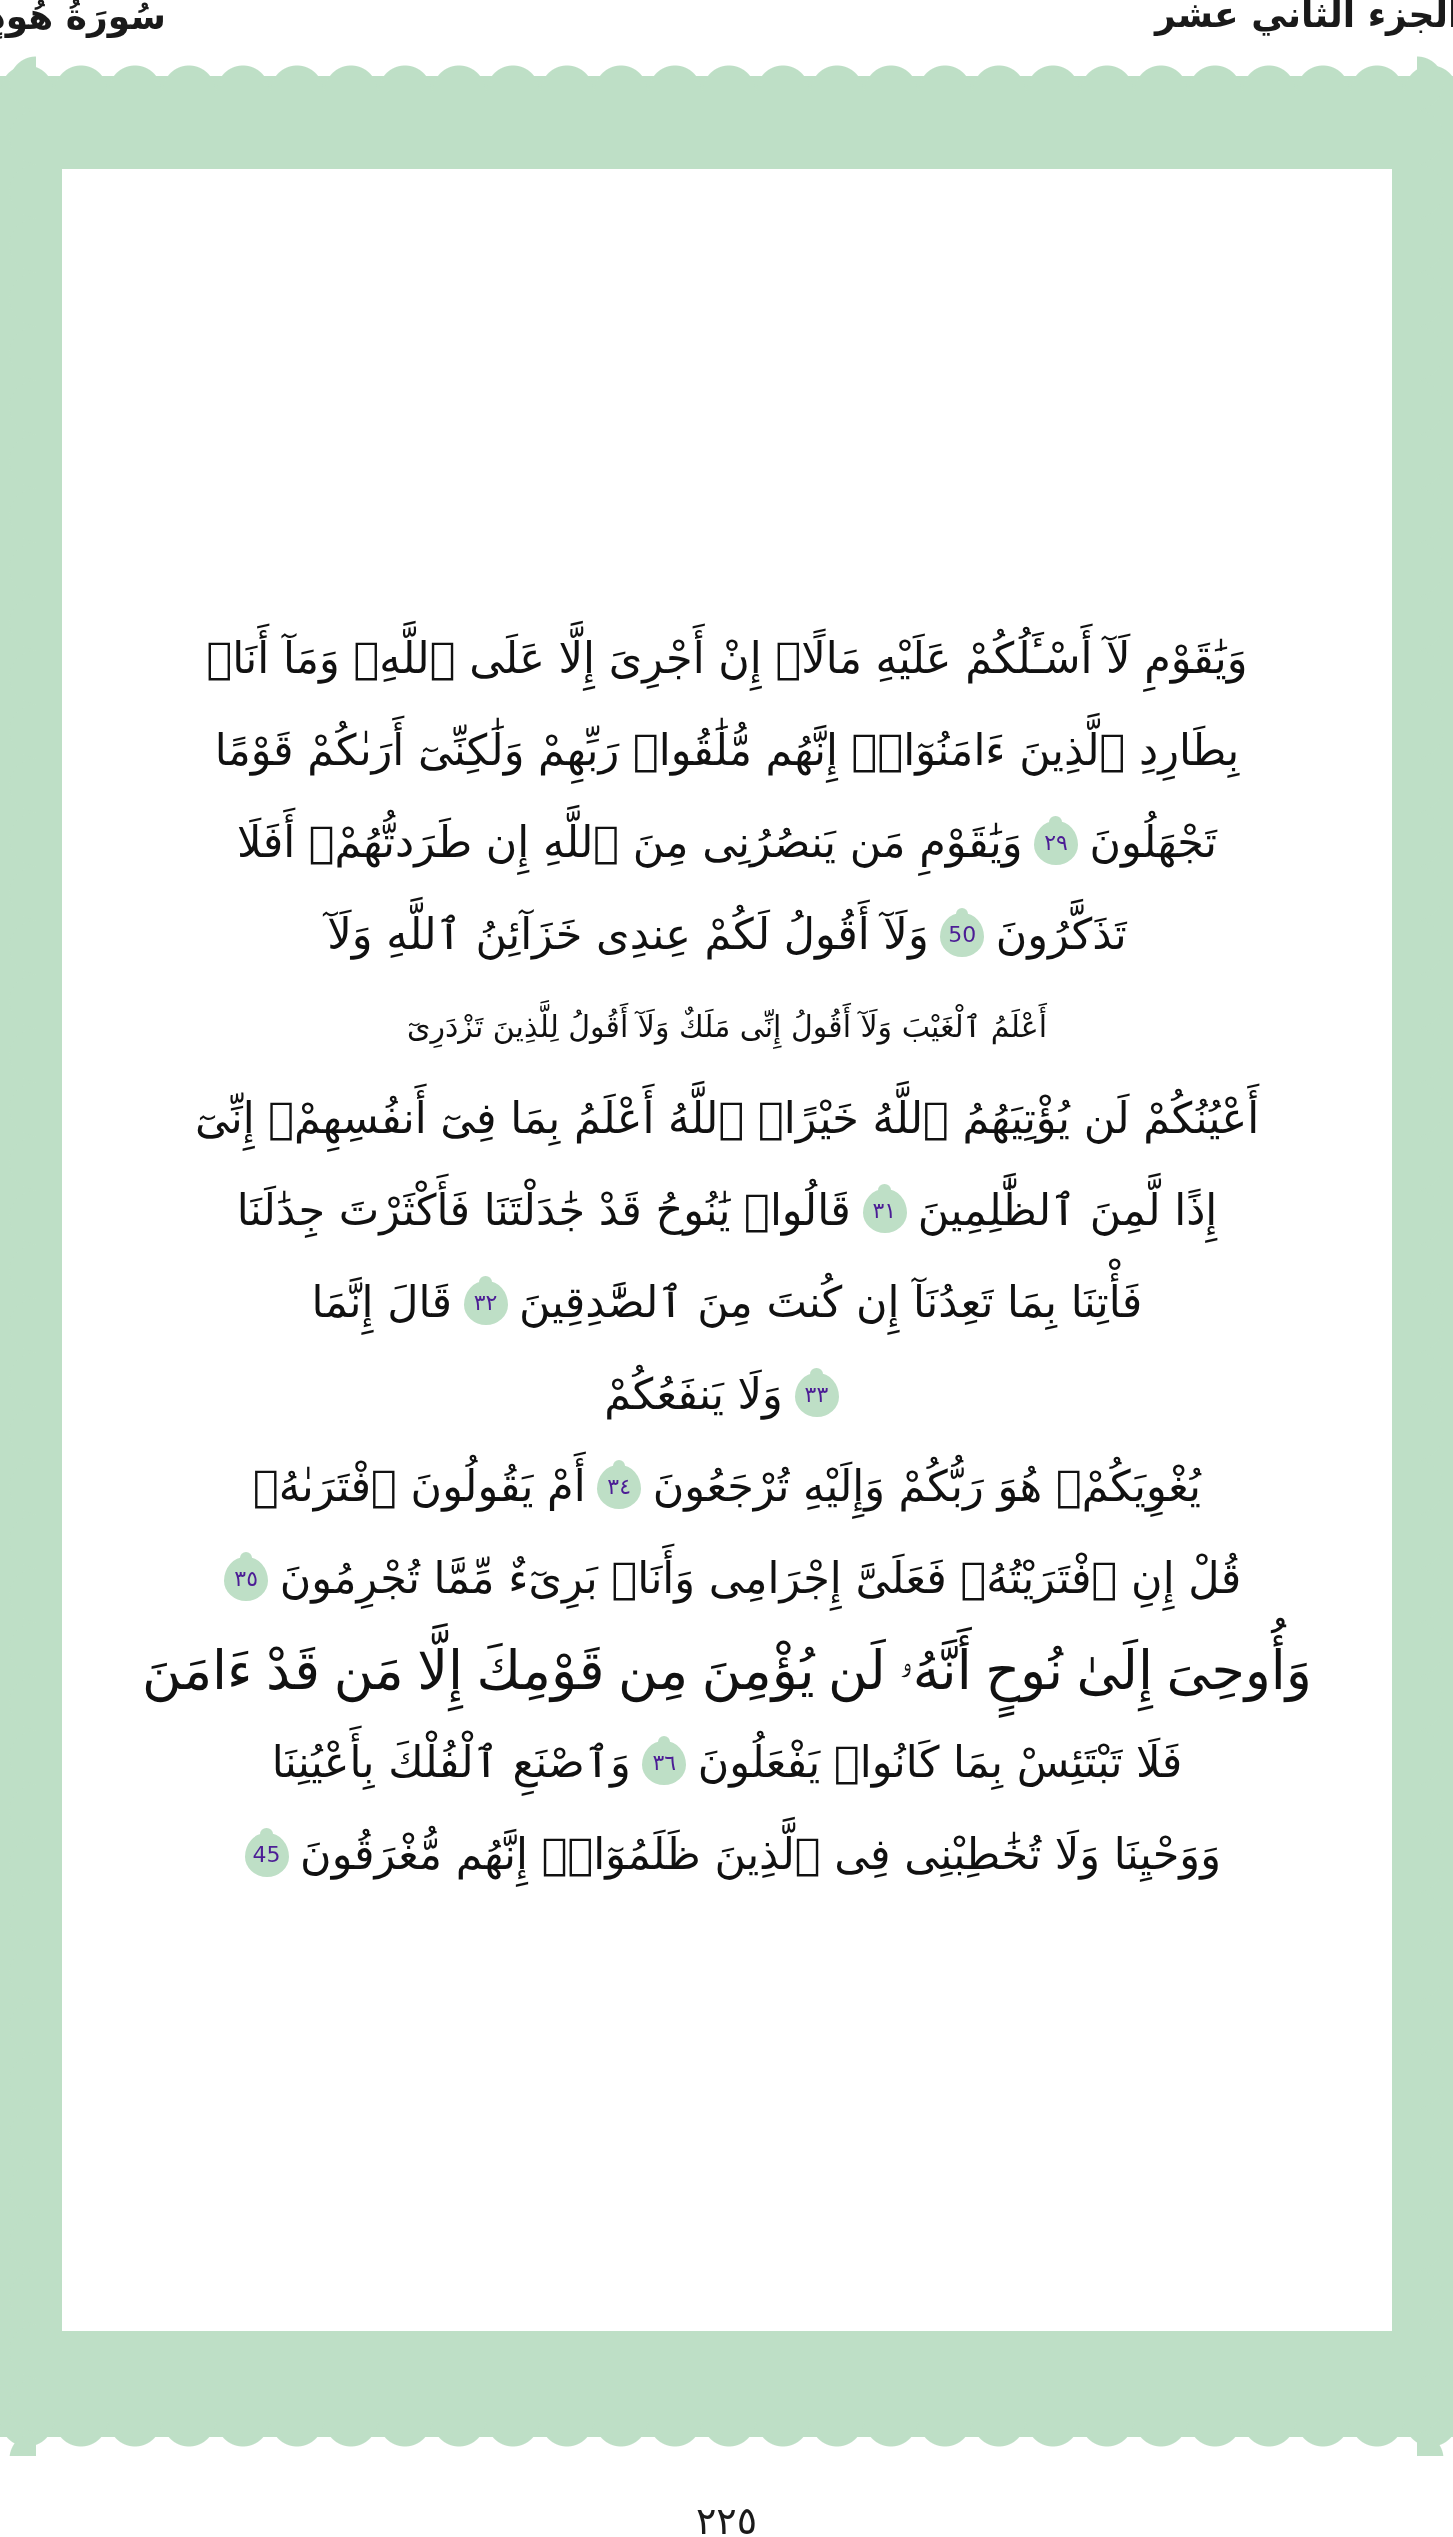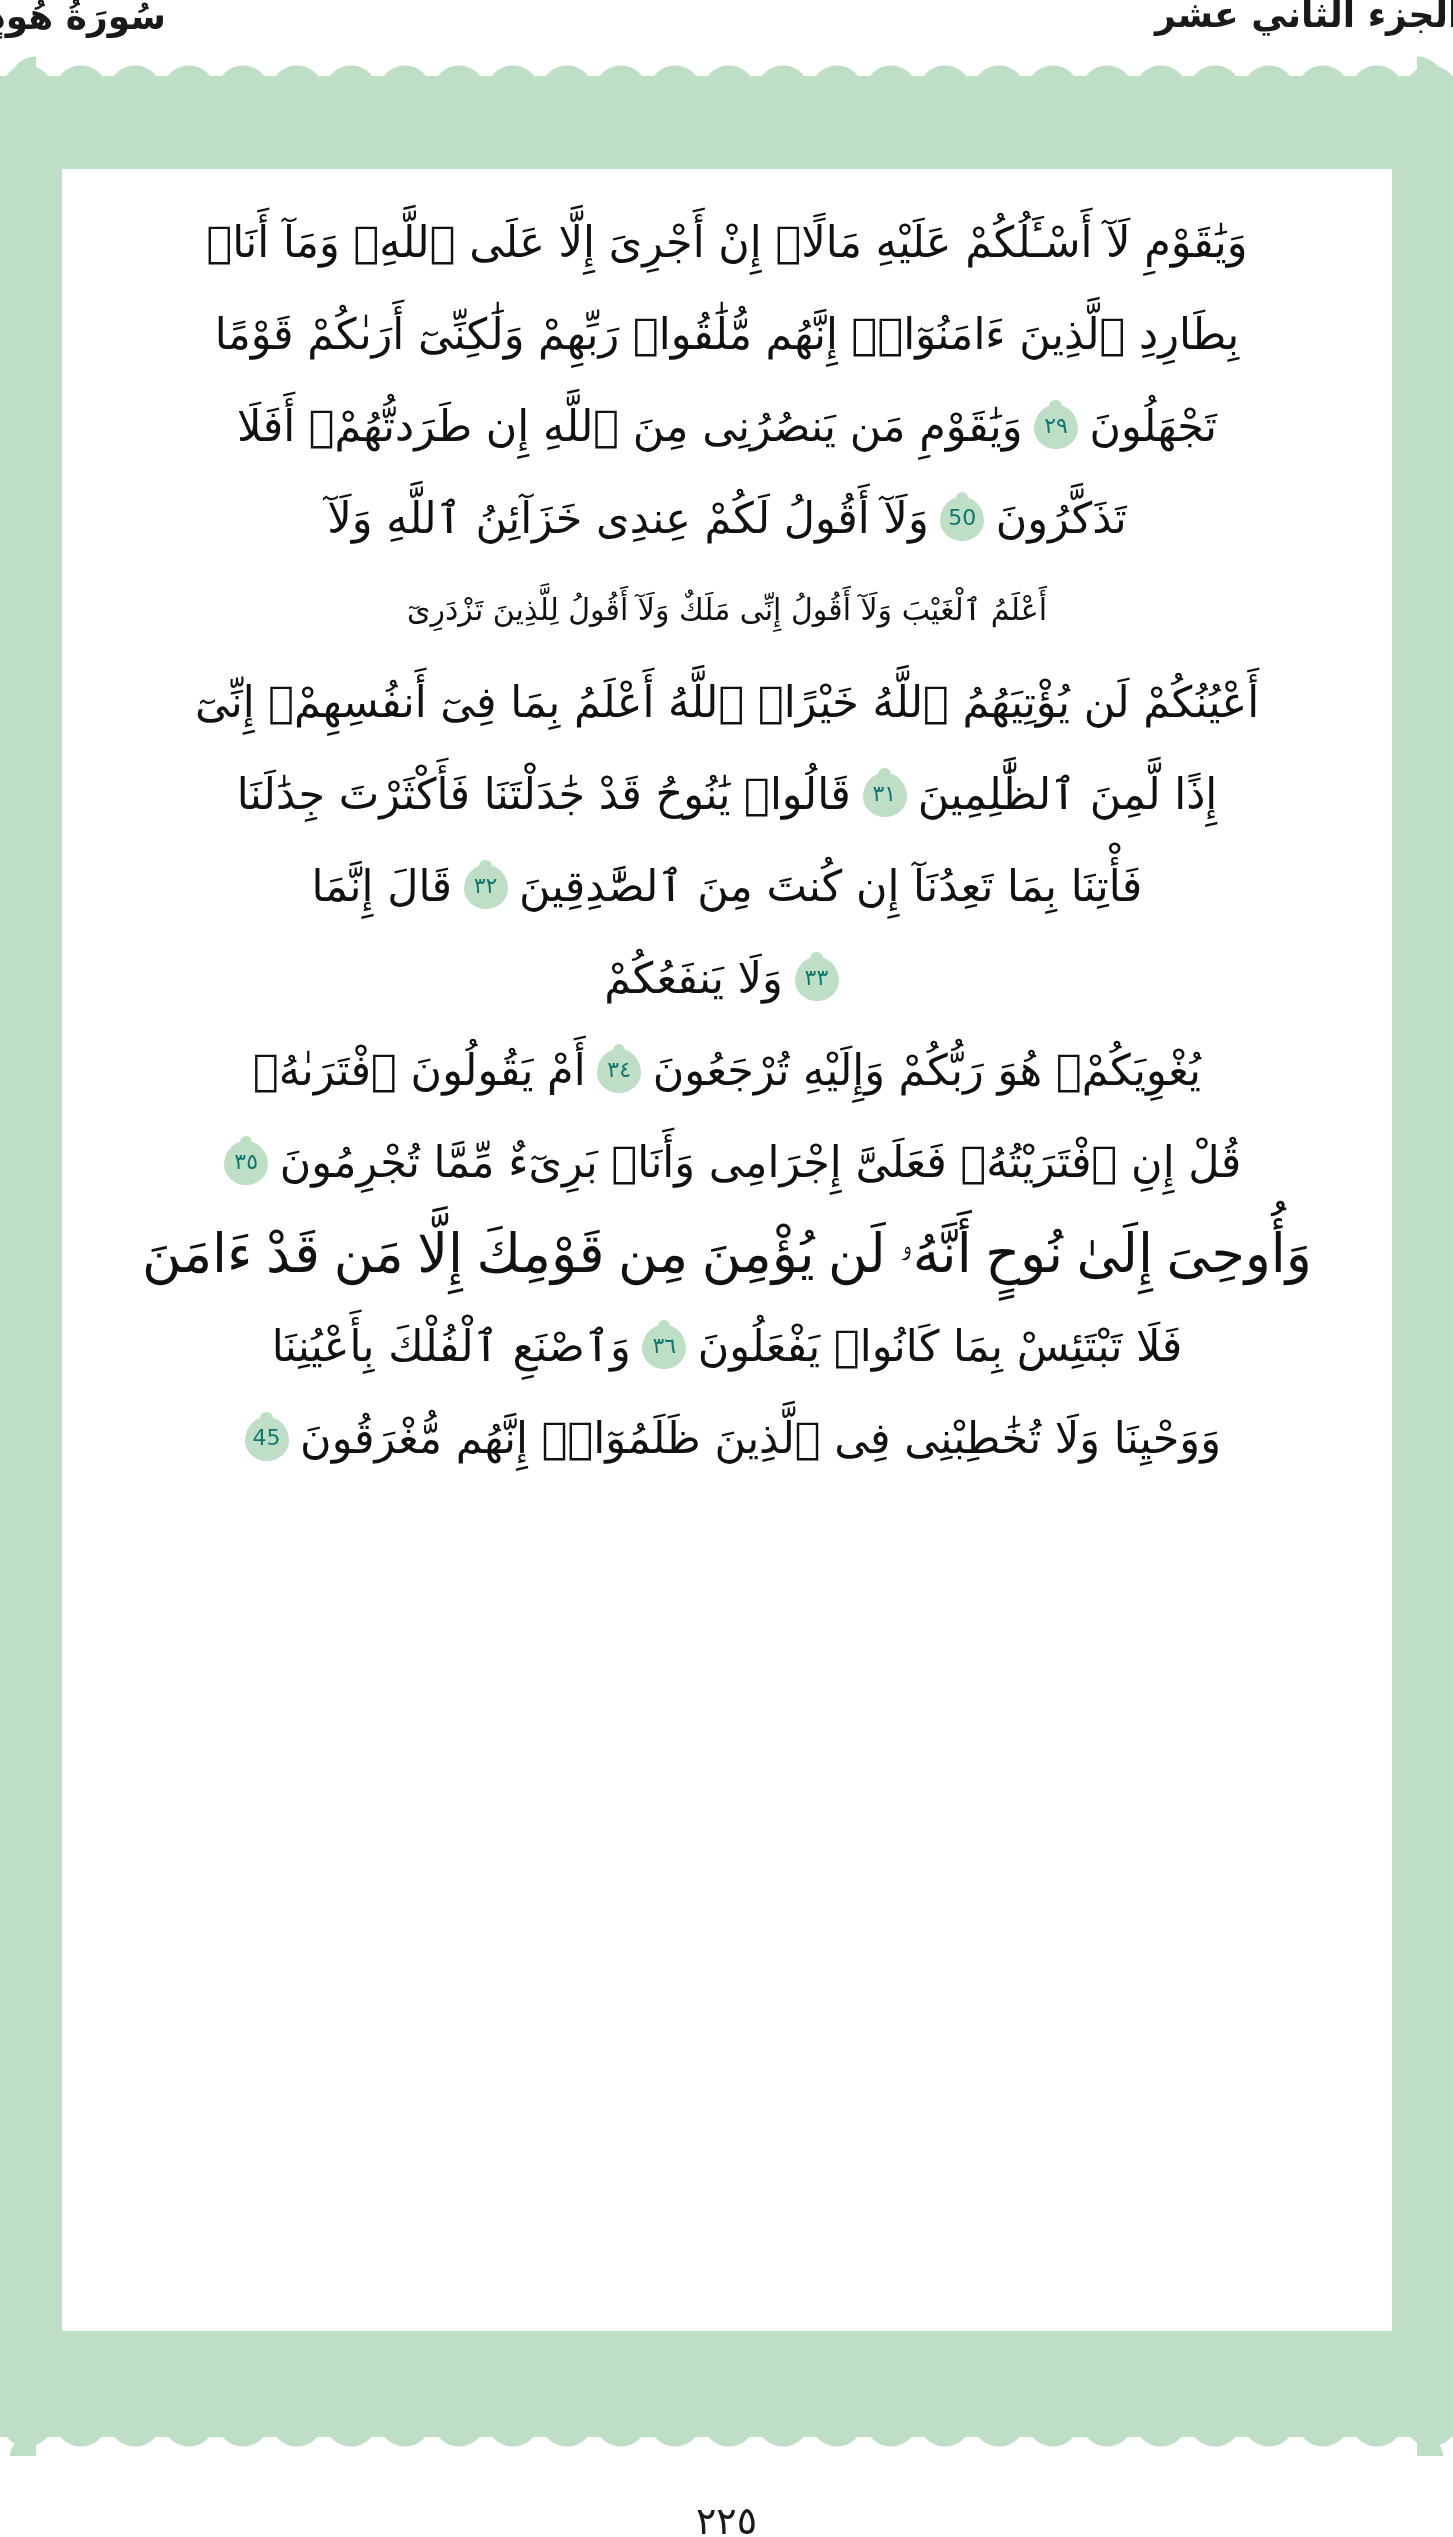--- a/index.html
+++ b/index.html
@@ -72,21 +72,21 @@
     position:absolute;left:62px;top:169px;
     width:1330px;height:2162px;
     background:#ffffff;
     box-sizing:border-box;
     padding:31px 25.4px 18px 25.4px;
   }
 
   
   .ayah-lines{
     display:flex;flex-direction:column;
-    height:100%;justify-content:flex-start;gap:8px;
+    height:100%;justify-content:center;gap:8px;
   }
   .q-line{
     display:flex;align-items:center;justify-content:center;
     direction:rtl;
     font-family:"DejaVu Sans","Liberation Sans",sans-serif;
     font-size:43px;
     line-height:1.0;
     color:#111111;
     white-space:nowrap;
     letter-spacing:0px;
@@ -104,21 +104,21 @@
     position:absolute;left:2.7px;top:5.4px;width:44px;height:44px;
     background:#bedfc6;
     border-radius:48% 48% 50% 50% / 54% 54% 46% 46%;
   }
   .ayah-mark .pip{
     position:absolute;left:18px;top:0px;width:12.7px;height:12.7px;
     background:#bedfc6;border-radius:50%;
   }
   .ayah-mark .num{
     position:relative;z-index:2;
-    font-size:22px;color:#0f766e;
+    font-size:22px;color:#4c1d95;
     font-family:"DejaVu Sans","Liberation Sans",sans-serif;
   }
 
   
   .page-number{
     position:absolute;left:0;bottom:-5.4px;width:1453px;
     text-align:center;
     font-size:38px;color:#1a1a1a;
     font-family:"DejaVu Sans","Liberation Sans",sans-serif;
   }

